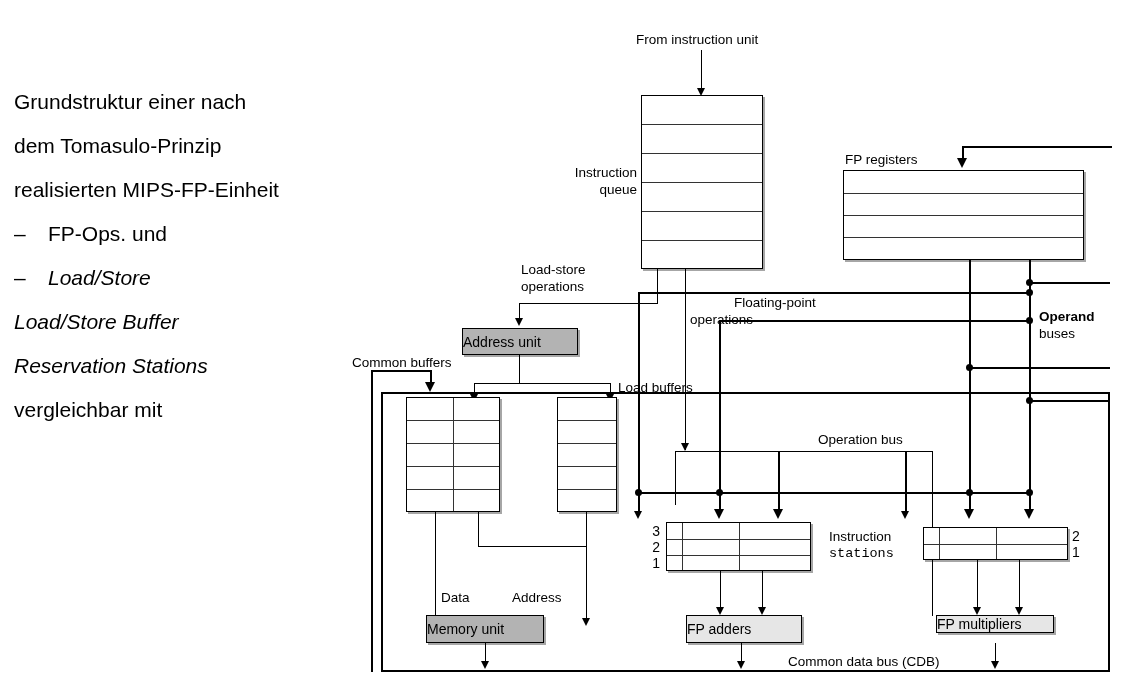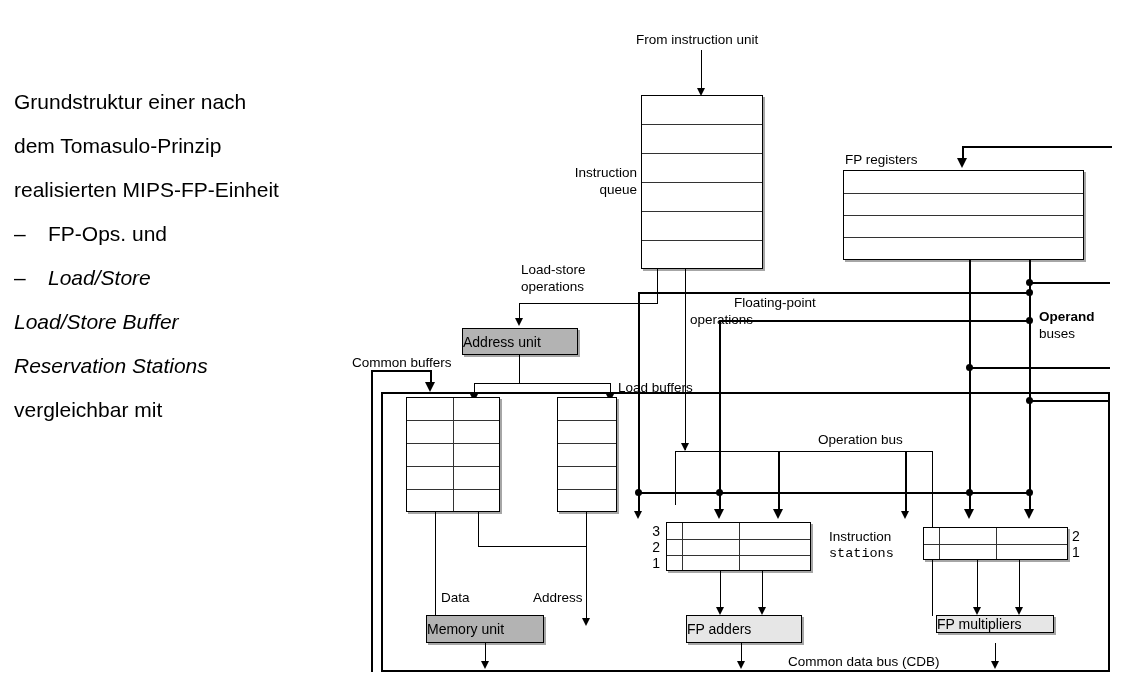--- a/index.html
+++ b/index.html
@@ -131,21 +131,21 @@
   </div>
 
   <div class="wV" style="left:435px;top:512px;height:110px;"></div>
   <div class="ad" style="left:431px;top:618px;"></div>
   <div class="lbl" style="left:441px;top:590px;">Data</div>
 
   <div class="wV" style="left:478px;top:512px;height:34px;"></div>
   <div class="wH" style="left:478px;top:546px;width:108px;"></div>
   <div class="wV" style="left:586px;top:512px;height:110px;"></div>
   <div class="ad" style="left:582px;top:618px;"></div>
-  <div class="lbl" style="left:533px;top:590px;">Address</div>
+  <div class="lbl" style="left:512px;top:590px;">Address</div>
 
   <div class="unit dark" style="left:426px;top:615px;width:118px;height:28px;">
     <span>Memory unit</span>
   </div>
   <div class="wV" style="left:485px;top:643px;height:24px;"></div>
   <div class="ad" style="left:481px;top:661px;"></div>
 
   <div class="frame" style="left:381px;top:392px;width:729px;height:280px;"></div>
 
   <div class="wV th" style="left:969px;top:260px;height:237px;"></div>

